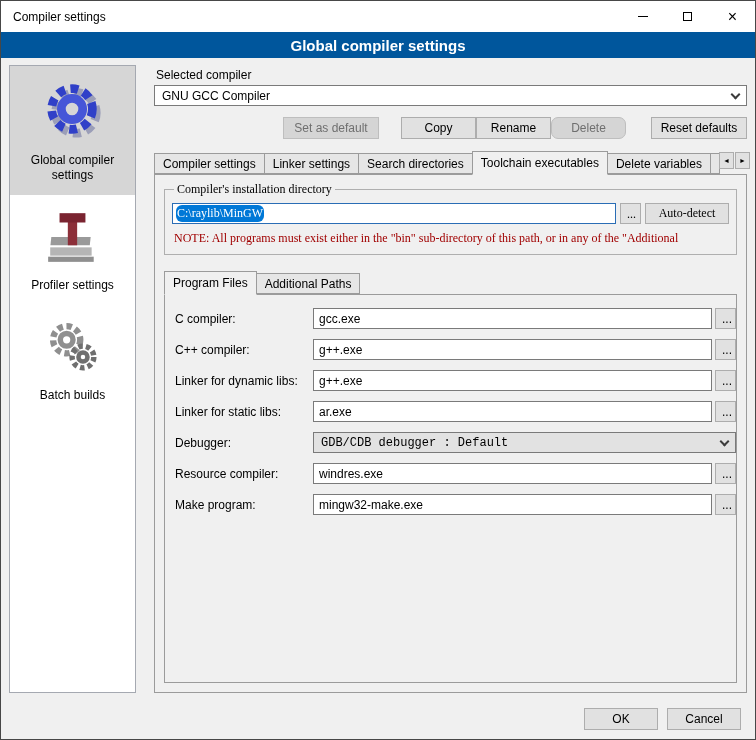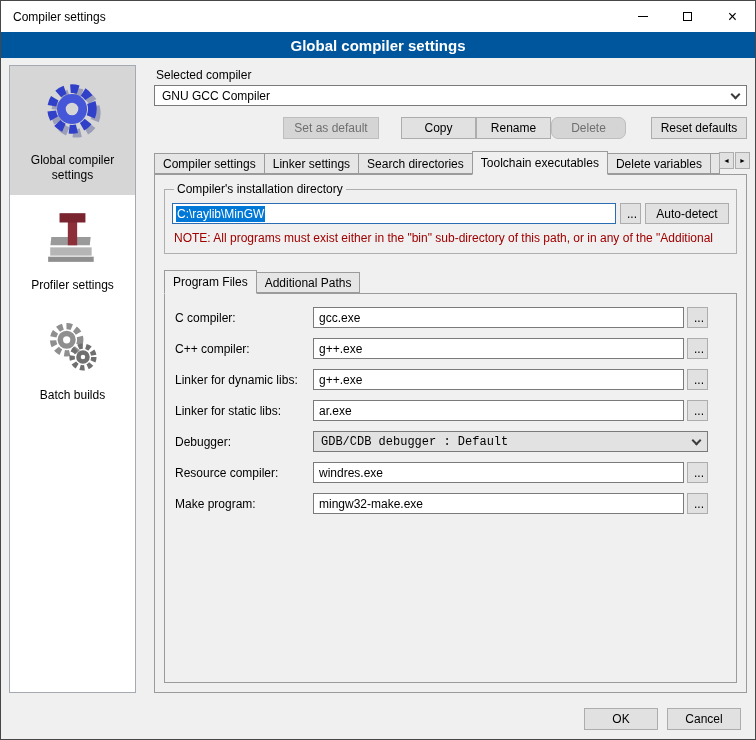--- a/index.html
+++ b/index.html
@@ -45,32 +45,32 @@
   .tabstrip { display:flex; align-items:flex-end; position:relative; z-index:2; }
   .tab { height:21px; line-height:20px; padding:0 8px; background:#E6E6E6; border:1px solid #9B9B9B; margin-right:-1px; white-space:nowrap; cursor:default; }
   .tab.active { height:24px; line-height:23px; background:#F0F0F0; border-bottom:1px solid #F0F0F0; margin-bottom:-1px; position:relative; z-index:5; }
   .tab.clipped { width:38px; overflow:hidden; padding-right:0; }
   .tabscroll { margin-left:auto; display:flex; gap:1px; align-self:flex-start; margin-top:1px; }
   .scrollbtn { width:15px; height:17px; font-size:7px; display:flex; align-items:center; justify-content:center; background:#E1E1E1; border:1px solid #ADADAD; cursor:default; padding:0; }
 
   .tabpanel { flex:1; border:1px solid #9B9B9B; background:#F0F0F0; padding:14px 9px 9px 9px; display:flex; flex-direction:column; min-height:0; }
 
   
-  .groupbox { position:relative; border:1px solid #AFAFAF; padding:13px 7px 6px 7px; }
+  .groupbox { position:relative; border:1px solid #AFAFAF; padding:13px 7px 6px 7px;font-family:Liberation Serif, serif; }
   .group-title { position:absolute; top:-8px; left:9px; background:#F0F0F0; padding:0 3px; }
   .pathrow { display:flex; gap:4px; align-items:center; }
   .pathbox { flex:1; height:21px; border:1px solid #2A6DB5; background:#fff; display:flex; align-items:center; padding:0 3px; overflow:hidden; }
-  .pathbox .sel { background:#0078D7; color:#fff; padding:1px 1px; white-space:nowrap; }
+  .pathbox .sel { background:#0078D7; color:#fff; padding:1px 1px; white-space:nowrap;border-radius:6px; }
   .browse-btn { width:21px; height:21px; flex:0 0 21px; line-height:10px; }
   .autodetect-btn { width:84px; height:21px; flex:0 0 84px; }
   .note { color:#A00000; margin:7px 0 2px 2px; white-space:nowrap; overflow:hidden; }
 
   
   .subtabstrip { display:flex; align-items:flex-end; margin-top:16px; position:relative; z-index:2; }
-  .subpanel { flex:1; border:1px solid #9B9B9B; background:#F0F0F0; padding:13px 28px 10px 10px; display:flex; flex-direction:column; min-height:0; }
+  .subpanel { flex:1; border:1px solid #9B9B9B; background:#F0F0F0; padding:13px 0 10px 10px; display:flex; flex-direction:column; min-height:0; }
   .prow { display:flex; align-items:center; margin-bottom:10px; }
   .plabel { flex:0 0 138px; padding-right:4px; }
   .tinput { flex:1; height:21px; border:1px solid #7A7A7A; padding:0 5px; font-family:inherit; font-size:12px; background:#fff; min-width:0; }
   .prow .browse-btn { margin-left:3px; }
 
   
   .footer { flex:0 0 40px; display:flex; align-items:center; justify-content:flex-end; gap:9px; padding-right:14px; }
   .footer .btn { width:74px; }
 </style>
 </head>

